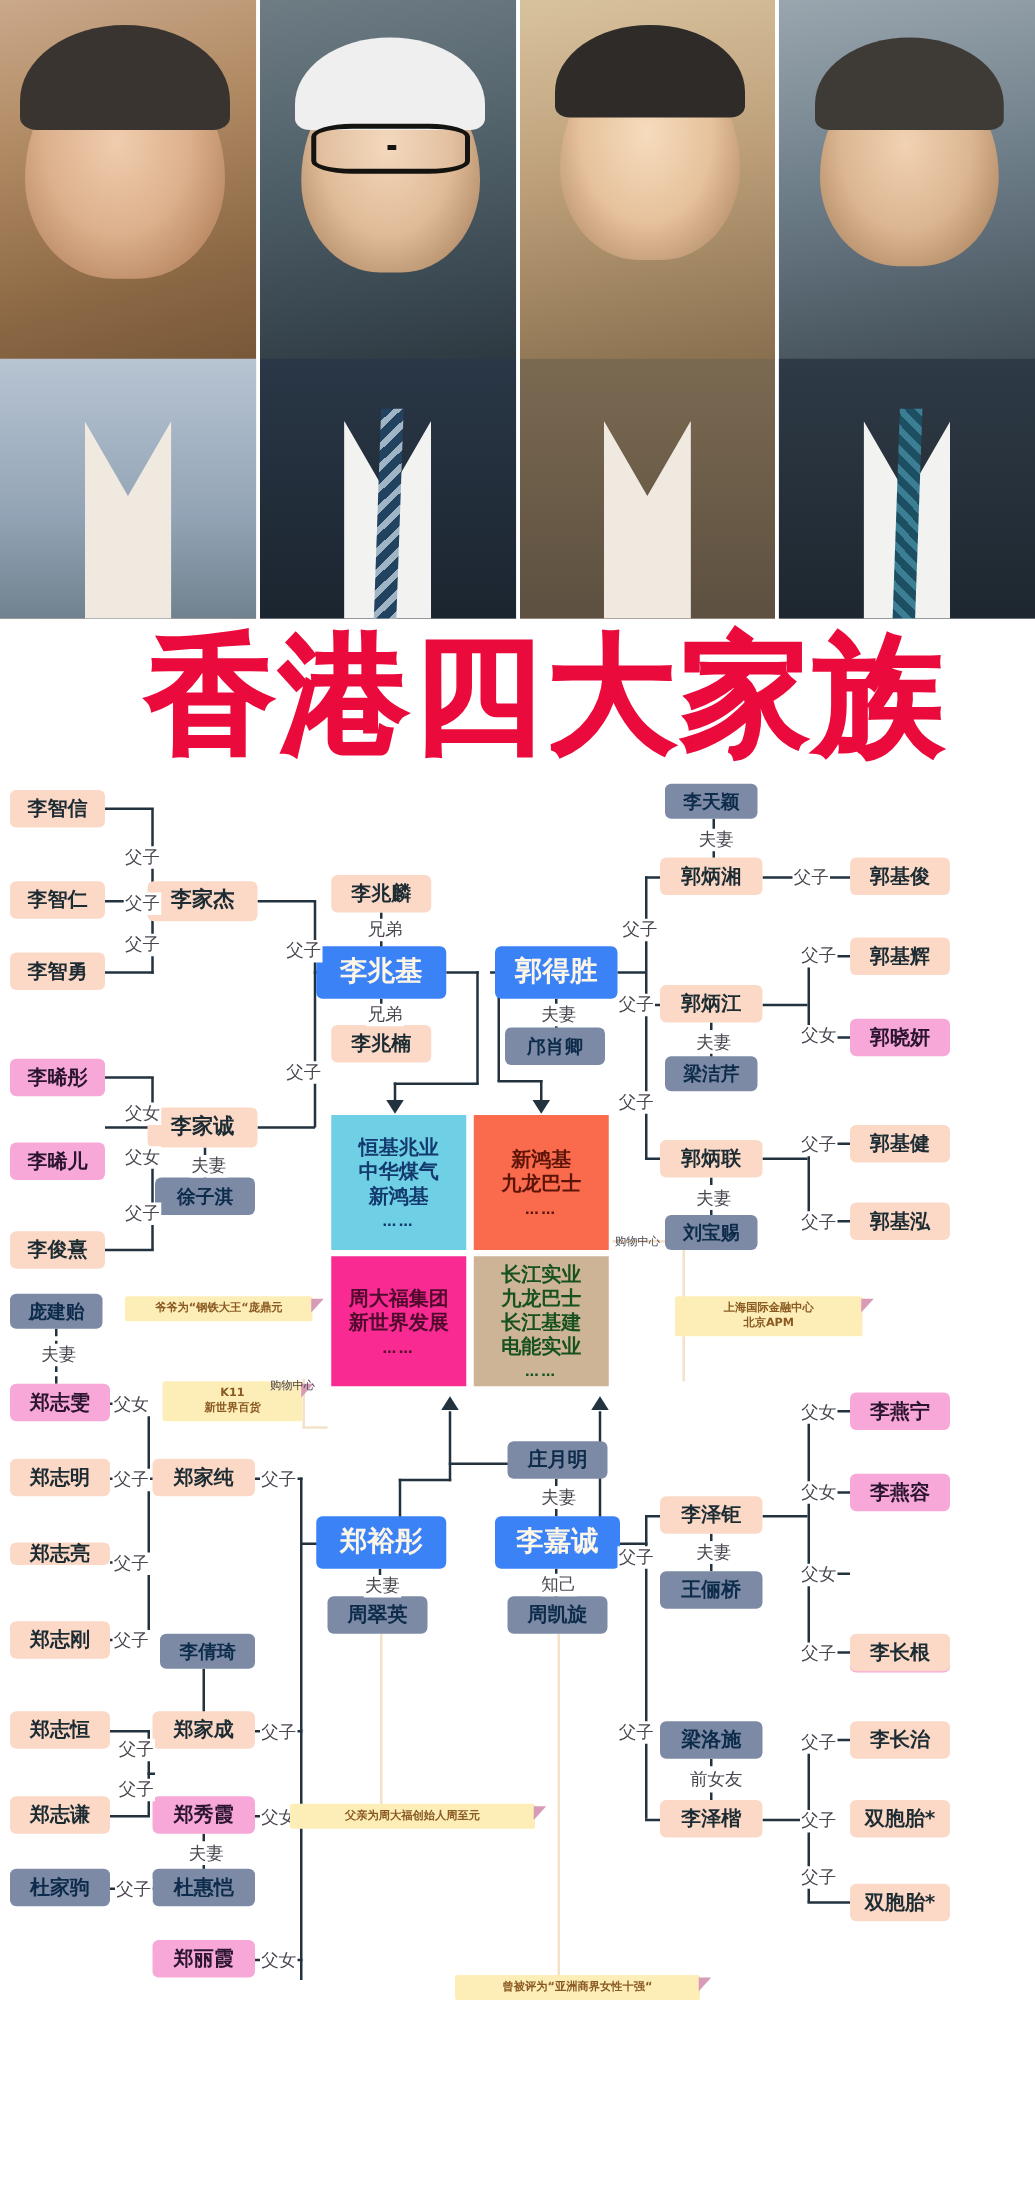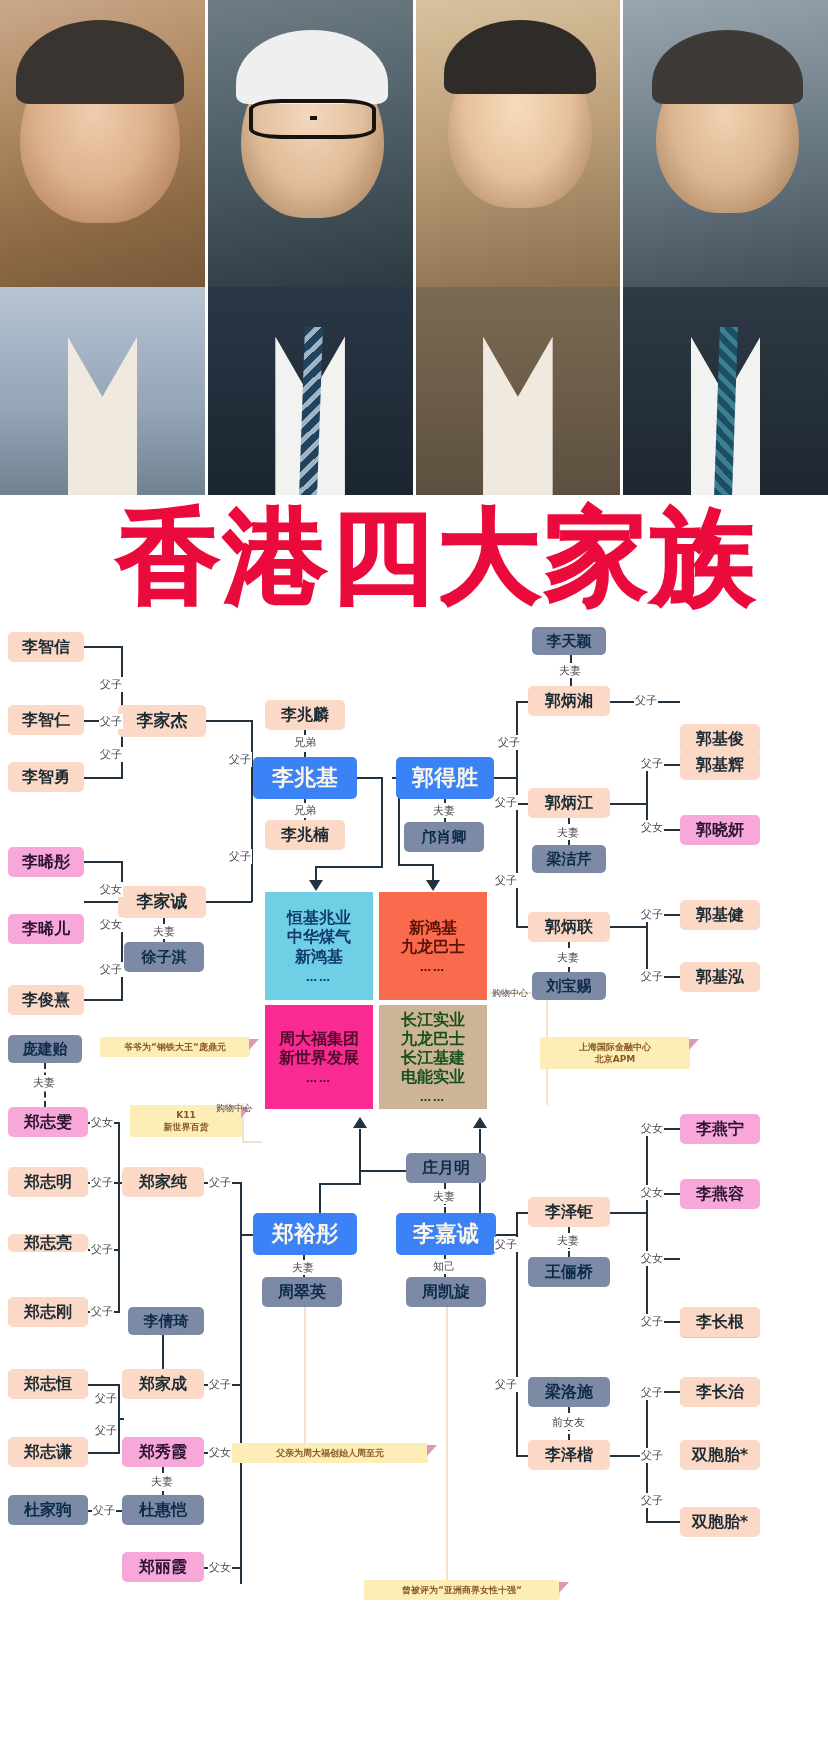--- a/index.html
+++ b/index.html
@@ -63,21 +63,21 @@
   .node {
     position:absolute; display:flex; align-items:center; justify-content:center;
     text-align:center; border-radius:5px; font-weight:bold;
     font-family:"DejaVu Sans","Liberation Sans",sans-serif;
     line-height:1.12; white-space:nowrap; z-index:3;
   }
   .n-peach  { background:#fbd9c6; color:#1d2b33; }
   .n-pink   { background:#f7a8d8; color:#2a1430; }
   .n-slate  { background:#7d8aa6; color:#0d2b4a; }
   .n-green  { background:#3b82f6; color:#fdf6e6;text-align:right; }
-  .lbl { position:absolute; font-size:11px; color:#4a4650; background:#fff; padding:0 1px;
+  .lbl { position:absolute; font-size:14px; color:#4a4650; background:#fff; padding:0 1px;
          font-family:"DejaVu Sans","Liberation Sans",sans-serif; z-index:4; white-space:nowrap; }
   .line { position:absolute; background:#22323f; z-index:1; }
   .line.v { width:2px; }
   .line.h { height:2px; }
   .dash-v { position:absolute; width:0; border-left:2px dashed #22323f; z-index:1; }
 
   .comp { position:absolute; display:flex; flex-direction:column; align-items:center;
           justify-content:center; text-align:center; font-weight:bold; z-index:3;
           font-family:"DejaVu Sans","Liberation Sans",sans-serif; line-height:1.2; }
   .comp .dots { font-size:11px; letter-spacing:2px; margin-top:5px; }
@@ -187,21 +187,21 @@
   <div class="node n-green" style="left:396px;top:140px;width:98px;height:42px;font-size:22px;">郭得胜</div>
   <div class="node n-slate" style="left:404px;top:205px;width:80px;height:30px;font-size:15px;">邝肖卿</div>
 
   <div class="node n-slate" style="left:532px;top:10px;width:74px;height:28px;font-size:15px;">李天颖</div>
   <div class="node n-peach" style="left:528px;top:69px;width:82px;height:30px;font-size:16px;">郭炳湘</div>
   <div class="node n-peach" style="left:528px;top:171px;width:82px;height:30px;font-size:16px;">郭炳江</div>
   <div class="node n-slate" style="left:532px;top:228px;width:74px;height:28px;font-size:15px;">梁洁芹</div>
   <div class="node n-peach" style="left:528px;top:295px;width:82px;height:30px;font-size:16px;">郭炳联</div>
   <div class="node n-slate" style="left:532px;top:355px;width:74px;height:28px;font-size:15px;">刘宝赐</div>
 
-  <div class="node n-peach" style="left:680px;top:69px;width:80px;height:30px;font-size:16px;margin-top:38px;">郭基俊</div>
+  <div class="node n-peach" style="left:680px;top:69px;width:80px;height:30px;font-size:16px;">郭基俊</div>
   <div class="node n-peach" style="left:680px;top:133px;width:80px;height:30px;font-size:16px;">郭基辉</div>
   <div class="node n-pink" style="left:680px;top:198px;width:80px;height:30px;font-size:16px;">郭晓妍</div>
   <div class="node n-peach" style="left:680px;top:283px;width:80px;height:30px;font-size:16px;">郭基健</div>
   <div class="node n-peach" style="left:680px;top:345px;width:80px;height:30px;font-size:16px;">郭基泓</div>
 
   <div class="line v" style="left:570px;top:38px;height:32px;"></div>
   <div class="line h" style="left:494px;top:160px;width:22px;"></div>
   <div class="line v" style="left:516px;top:84px;height:226px;"></div>
   <div class="line h" style="left:516px;top:84px;width:14px;"></div>
   <div class="line h" style="left:516px;top:186px;width:14px;"></div>

